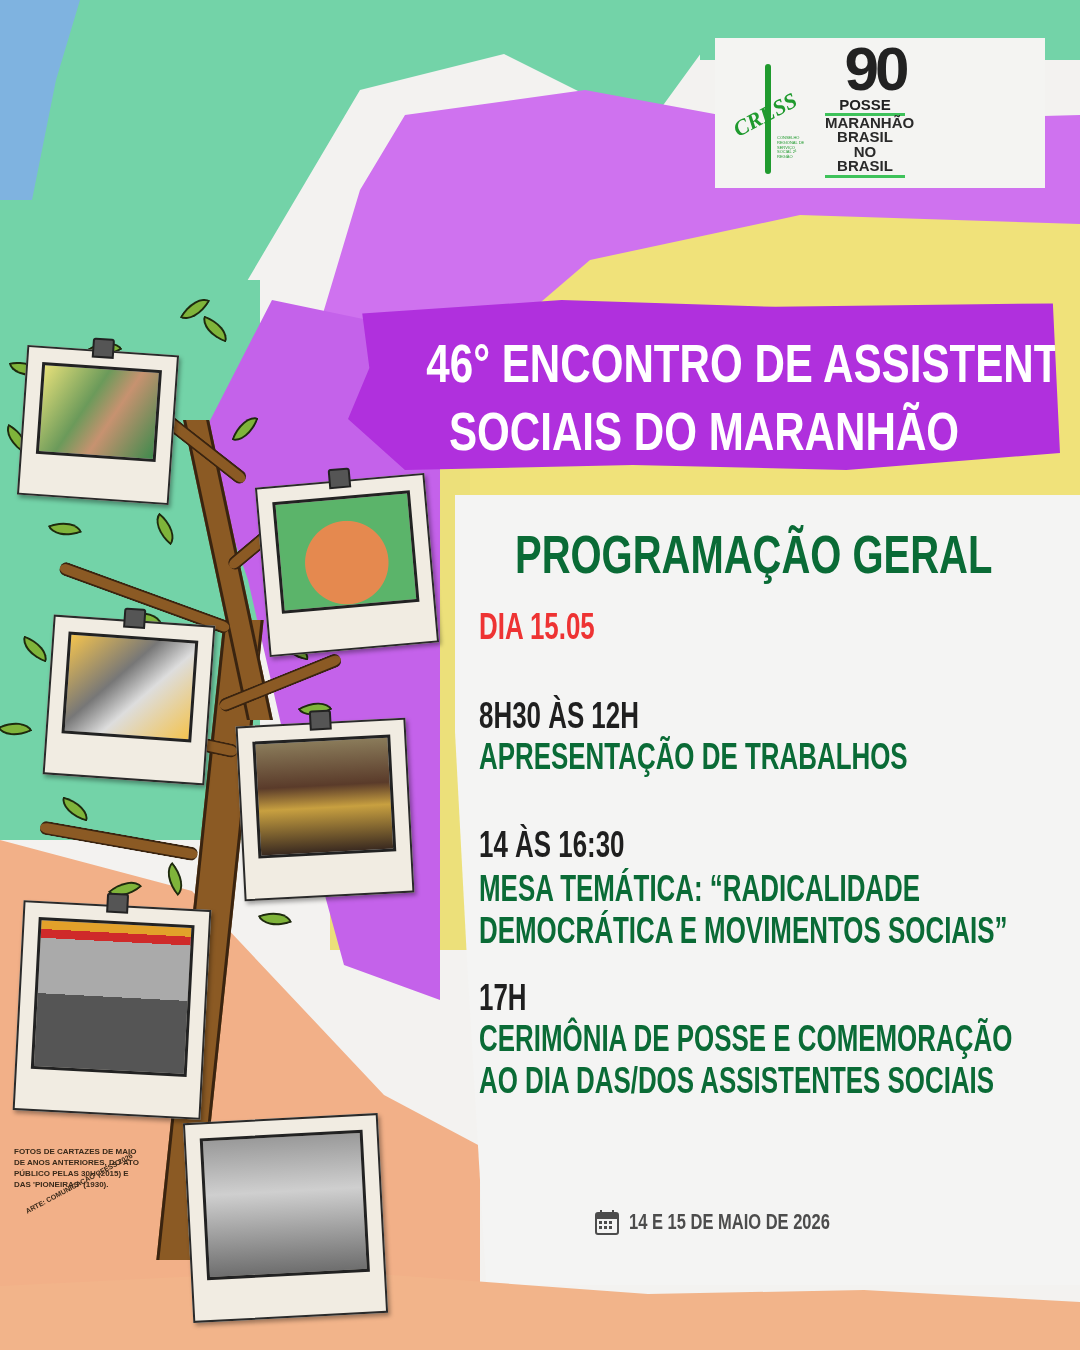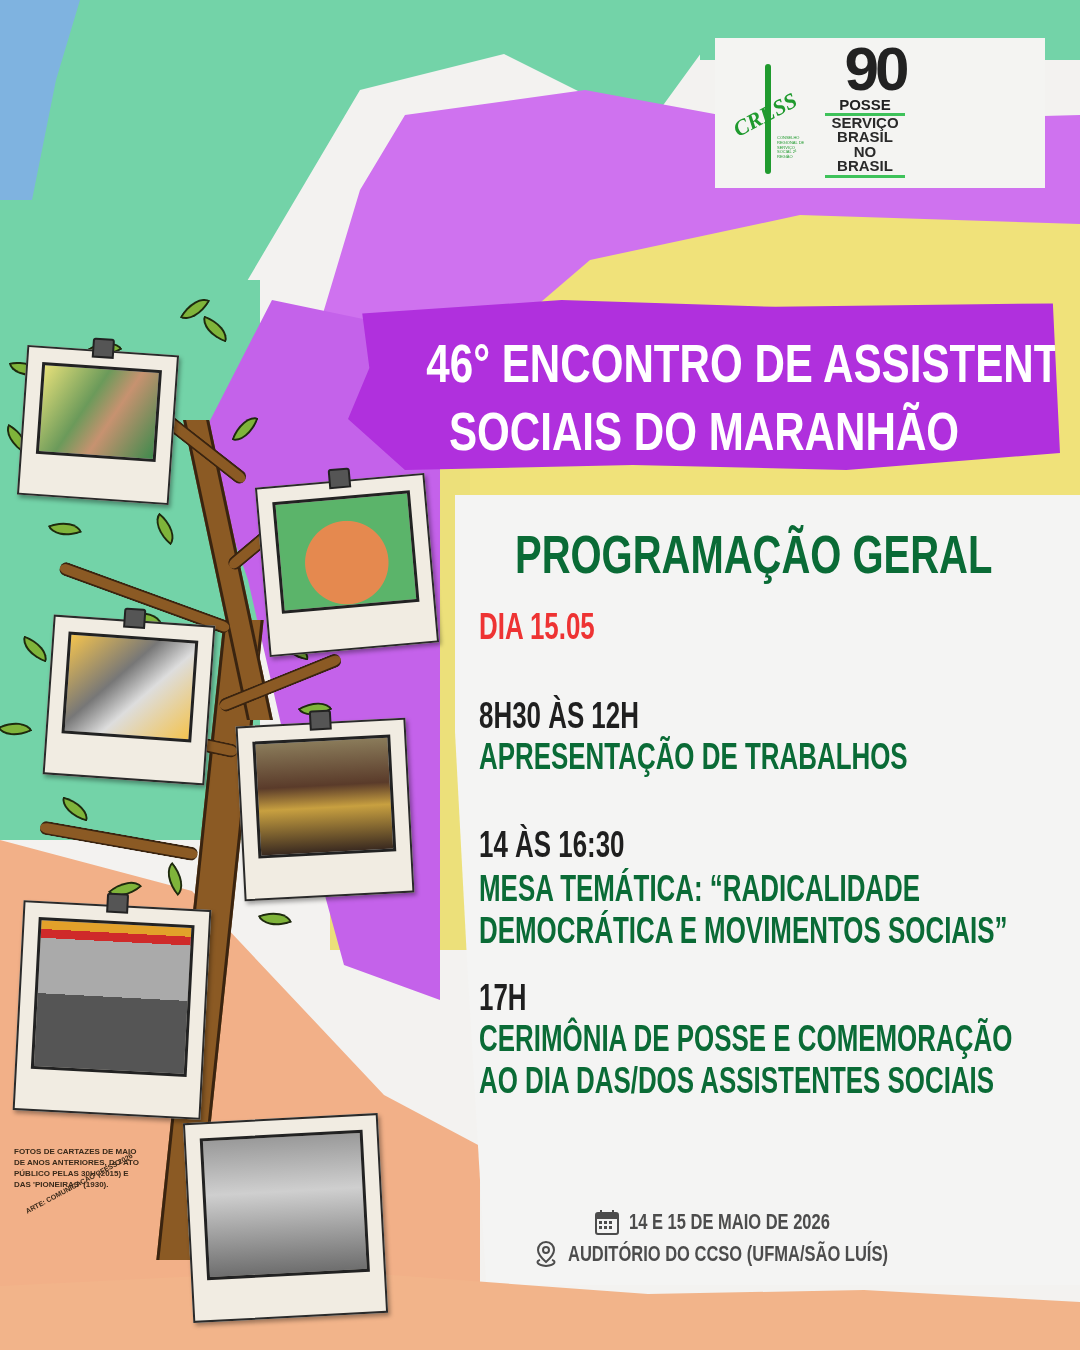--- a/index.html
+++ b/index.html
@@ -97,21 +97,21 @@
   <div class="logos">
     <div class="logo-cress">
       <div class="cress-torch"></div>
       <div class="cress-text">CRESS</div>
       <div class="cress-sub">CONSELHO REGIONAL DE SERVIÇO SOCIAL 2ª REGIÃO</div>
     </div>
     <div class="logo-90">
       <div class="num90">90</div>
       <div class="anos">POSSE</div>
       <div class="s90">
-        <div>SERVIÇO</div>
+        <div>MARANHÃO</div>
         <div>BRASIL</div>
         <div class="small">NO BRASIL</div>
       </div>
     </div>
   </div>
 
   <div>
     <div class="trunk" style="left:190px;top:620px;width:40px;height:640px;transform:skewX(-6deg);"></div>
     <div class="trunk" style="left:215px;top:420px;width:26px;height:300px;transform:skewX(12deg);"></div>
     <div class="branch" style="left:150px;top:400px;width:120px;transform:rotate(38deg);"></div>
@@ -196,22 +196,14 @@
           <rect x="4" y="12" width="3" height="3"></rect>
           <rect x="9" y="12" width="3" height="3"></rect>
           <rect x="14" y="12" width="3" height="3"></rect>
           <rect x="4" y="17" width="3" height="3"></rect>
           <rect x="9" y="17" width="3" height="3"></rect>
           <rect x="14" y="17" width="3" height="3"></rect>
         </g>
     </svg>
     <span class="lbl">14 E 15 DE MAIO DE 2026</span>
   </div>
-  <div class="info info-place">
-    <svg width="24" height="28" viewBox="0 0 24 28">
-      <path d="M12 2 C7 2 4 6 4 10 C4 15 12 22 12 22 C12 22 20 15 20 10 C20 6 17 2 12 2 Z" fill="none" stroke="#4c4c4c" stroke-width="2"></path>
-      <circle cx="12" cy="10" r="3" fill="none" stroke="#4c4c4c" stroke-width="2"></circle>
-      <path d="M6 20 C2 21 2 25 12 26 C22 25 22 21 18 20" fill="none" stroke="#4c4c4c" stroke-width="2"></path>
-    </svg>
-    <span class="lbl">AUDITÓRIO DO CCSO (UFMA/SÃO LUÍS)</span>
-  </div>
 
 </div>
 
 </body></html>

